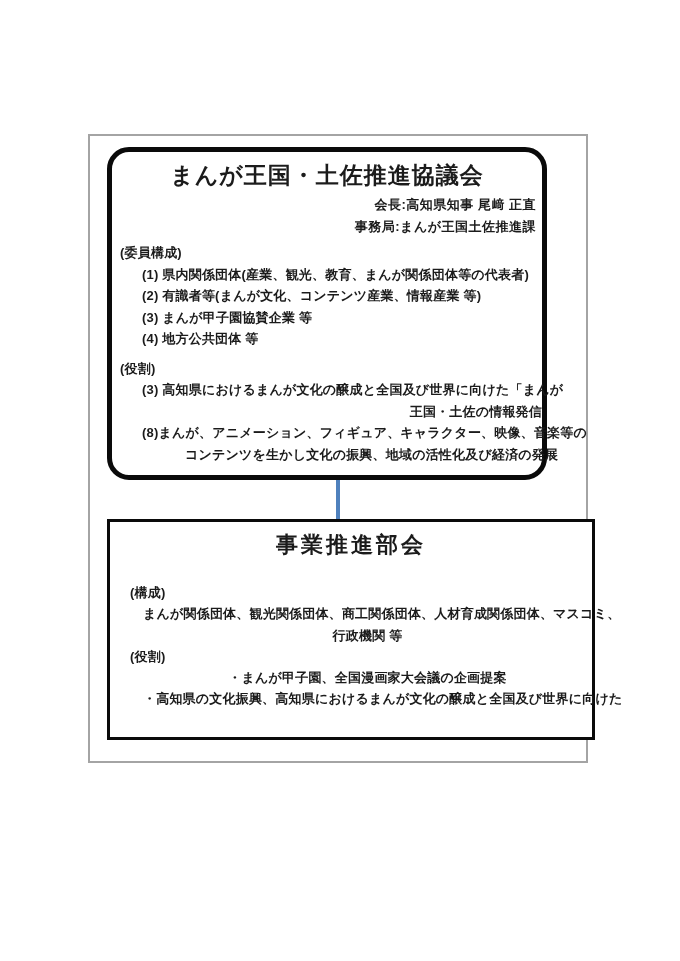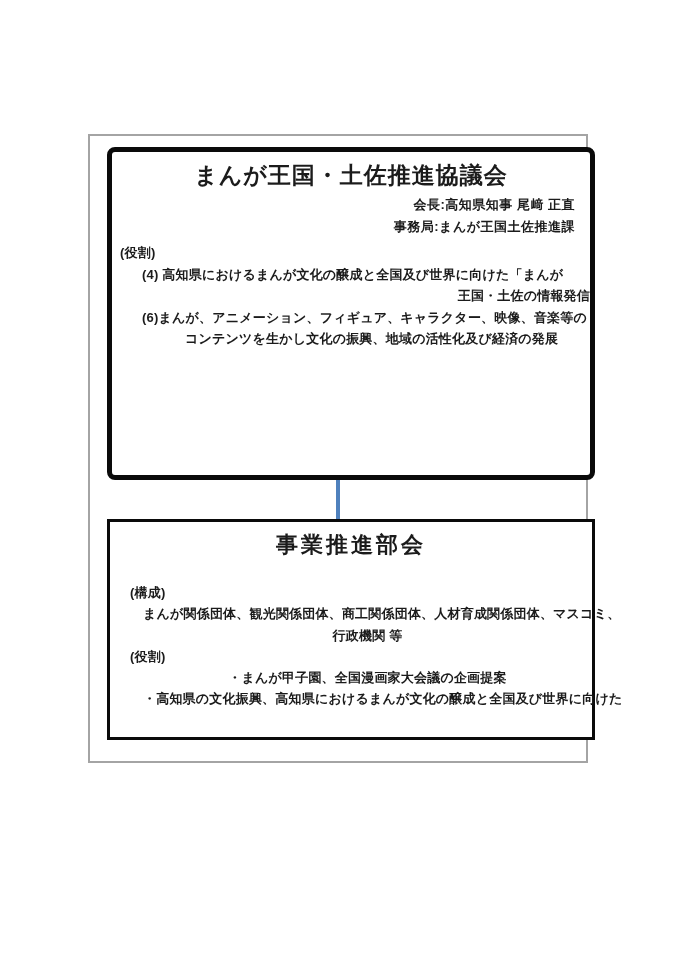--- a/index.html
+++ b/index.html
@@ -26,39 +26,39 @@
     box-sizing: border-box;
     border: 2px solid #a4a4a4;
     background: #ffffff;
   }
 
   
   .council {
     position: absolute;
     left: 107px;
     top: 147px;
-    width: 488px;
+    width: 440px;
     height: 333px;
     box-sizing: border-box;
     border: 5px solid #0a0a0a;
-    border-radius: 8px;
+    border-radius: 22px;
     background: #ffffff;
   }
   .c-title {
     margin-top: 8px;
     text-align: center;
     font-size: 23px;
     font-weight: bold;
     letter-spacing: 1px;
     line-height: 30px;
     white-space: nowrap;
   }
   .c-head {
     margin-top: 4px;
-    padding-right: 15px;
+    padding-right: 6px;
     text-align: right;
     font-size: 13px;
     font-weight: bold;
     line-height: 22px;
     letter-spacing: 0.5px;
   }
   .c-body {
     margin-top: 4px;
     font-size: 13px;
     font-weight: bold;
@@ -118,24 +118,31 @@
 <div class="page-frame"></div>
 
 <div class="council">
   <div class="c-title">まんが王国・土佐推進協議会</div>
   <div class="c-head">
     <div>会長:高知県知事 尾﨑 正直</div>
     <div>事務局:まんが王国土佐推進課</div>
   </div>
   <div class="c-body">
       <div class="sec-group">
+        <div class="line heading">(委員構成)</div>
+        <div class="line ind-1">(1) 県内関係団体(産業、観光、教育、まんが関係団体等の代表者)</div>
+        <div class="line ind-1">(2) 有識者等(まんが文化、コンテンツ産業、情報産業 等)</div>
+        <div class="line ind-1">(3) まんが甲子園協賛企業 等</div>
+        <div class="line ind-1">(4) 地方公共団体 等</div>
+      </div>
+      <div class="sec-group">
         <div class="line heading">(役割)</div>
-        <div class="line ind-1">(4) 高知県におけるまんが文化の醸成と全国及び世界に向けた「まんが</div>
+        <div class="line ind-1">(3) 高知県におけるまんが文化の醸成と全国及び世界に向けた「まんが</div>
         <div class="line ind-2">王国・土佐の情報発信</div>
-        <div class="line ind-1">(6)まんが、アニメーション、フィギュア、キャラクター、映像、音楽等の</div>
+        <div class="line ind-1">(8)まんが、アニメーション、フィギュア、キャラクター、映像、音楽等の</div>
         <div class="line ind-3">コンテンツを生かし文化の振興、地域の活性化及び経済の発展</div>
       </div>
     </div>
 </div>
 
 <div class="connector" style="background: rgb(79, 129, 189);"></div>
 
 <div class="subcom">
   <div class="s-title">事業推進部会</div>
   <div class="s-body">

